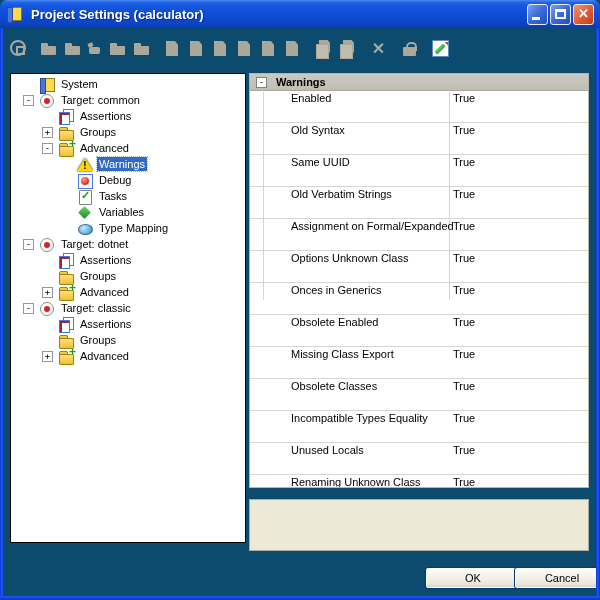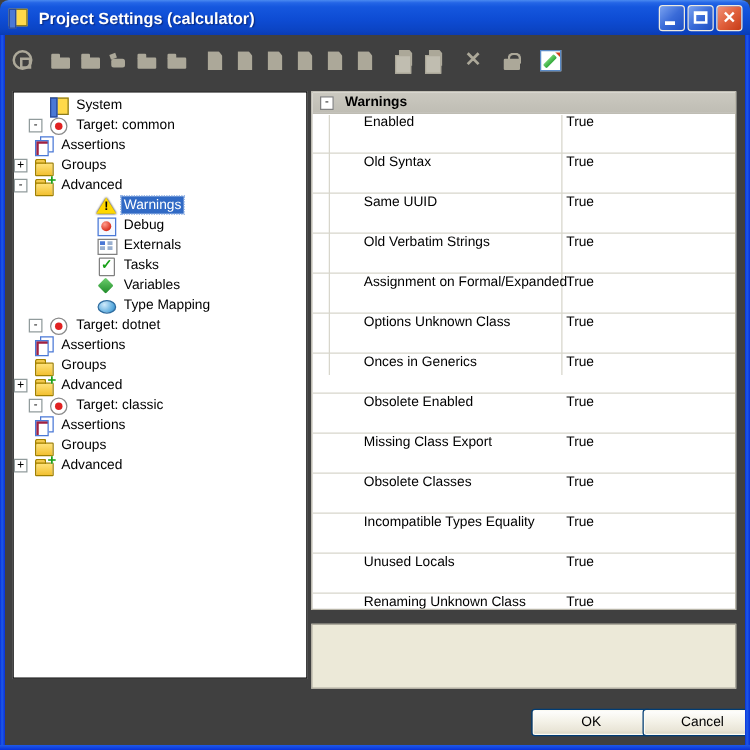--- a/index.html
+++ b/index.html
@@ -1,17 +1,17 @@
 <!DOCTYPE html>
 <html><head>
 <meta charset="utf-8">
 <style>
   html,body{margin:0;padding:0;background:#fff;}
   *{box-sizing:border-box;font-family:"Liberation Sans",sans-serif;}
-  .window{position:relative;width:600px;height:600px;background:#404040;overflow:hidden;}
+  .window{position:relative;width:600px;height:600px;background:#0c4a6e;overflow:hidden;}
 
   
   .frame-left,.frame-right,.frame-bottom{position:absolute;background:linear-gradient(90deg,#0831D9,#1E5AE8 40%,#0831D9);z-index:5;}
   .frame-left{left:0;top:28px;width:4px;bottom:0;}
   .frame-right{right:0;top:28px;width:4px;bottom:0;}
   .frame-bottom{left:0;right:0;bottom:0;height:4px;background:linear-gradient(180deg,#1E5AE8,#0831D9);}
 
   
   .titlebar{position:absolute;left:0;top:0;width:600px;height:28px;border-radius:7px 7px 0 0;
     background:linear-gradient(180deg,#4A8AF0 0%,#2465E6 8%,#1557DE 20%,#0E4CD4 55%,#0B44C4 85%,#0A3CB4 100%);
@@ -49,21 +49,21 @@
   .shape-pencil::after{content:"";position:absolute;right:0px;top:1px;width:4px;height:4px;background:#D04018;clip-path:polygon(100% 0,0 0,100% 100%);}
 
   
   .tree-panel{position:absolute;left:10px;top:73px;width:236px;height:470px;background:#fff;border:1px solid #000;padding-top:2px;overflow:hidden;}
   .trow{height:16px;display:flex;align-items:center;white-space:nowrap;}
   .exp{flex:none;width:11px;height:11px;border:1px solid #919B9C;background:#fff;font-size:9px;line-height:9px;text-align:center;color:#000;margin-right:5px;font-family:"DejaVu Sans Mono",monospace;}
   .exp.none{visibility:hidden;}
   .ticon{flex:none;width:16px;height:15px;position:relative;margin-right:4px;}
   .tlabel{font-size:11px;color:#000;padding:1px 2px;}
   .trow.selected .tlabel{background:#316AC5;color:#fff;outline:1px dotted #9CB9E8;}
-  .lvl0{padding-left:12px;} .lvl1{} .lvl2{padding-left:50px;}
+  .lvl0{padding-left:12px;} .lvl1{padding-left:31px;} .lvl2{padding-left:50px;}
 
   
   .i-notebook::after{content:"";position:absolute;left:1px;top:1px;width:13px;height:12px;background:#FFD94A;border:1px solid #8A7A1F;}
   .i-notebook::before{content:"";position:absolute;left:1px;top:1px;width:4px;height:14px;background:#4A78D6;border:1px solid #2A4A9A;z-index:1;}
   .i-target::after{content:"";position:absolute;left:1px;top:1px;width:12px;height:12px;border:1px solid #8A8A8A;border-radius:50%;background:#fff;}
   .i-target::before{content:"";position:absolute;left:5px;top:5px;width:6px;height:6px;border-radius:50%;background:#E02020;z-index:1;}
   .i-assert::before{content:"";position:absolute;left:5px;top:0;width:9px;height:11px;background:#fff;border:1px solid #4A78D6;}
   .i-assert::after{content:"";position:absolute;left:1px;top:3px;width:9px;height:11px;background:#fff;border:1px solid #4A78D6;box-shadow:inset 2px 2px 0 0 #A02040;}
   .i-folder::before{content:"";position:absolute;left:1px;top:2px;width:7px;height:4px;background:#F2C94C;border:1px solid #A08000;border-bottom:none;border-radius:2px 2px 0 0;}
   .i-folder::after{content:"";position:absolute;left:1px;top:5px;width:13px;height:9px;background:linear-gradient(180deg,#FFE27A,#F2C030);border:1px solid #A08000;border-radius:1px;}
@@ -176,25 +176,20 @@
         </span>
         <span class="tlabel">Warnings</span>
       </div>
     <div class="trow lvl2">
         <span class="exp none"></span>
         <span class="ticon i-debug"></span>
         <span class="tlabel">Debug</span>
       </div>
     <div class="trow lvl2">
         <span class="exp none"></span>
-        <span class="ticon i-externals"></span>
-        <span class="tlabel">Externals</span>
-      </div>
-    <div class="trow lvl2">
-        <span class="exp none"></span>
         <span class="ticon i-tasks">
           <span class="check">✓</span>
         </span>
         <span class="tlabel">Tasks</span>
       </div>
     <div class="trow lvl2">
         <span class="exp none"></span>
         <span class="ticon i-variables"></span>
         <span class="tlabel">Variables</span>
       </div>

